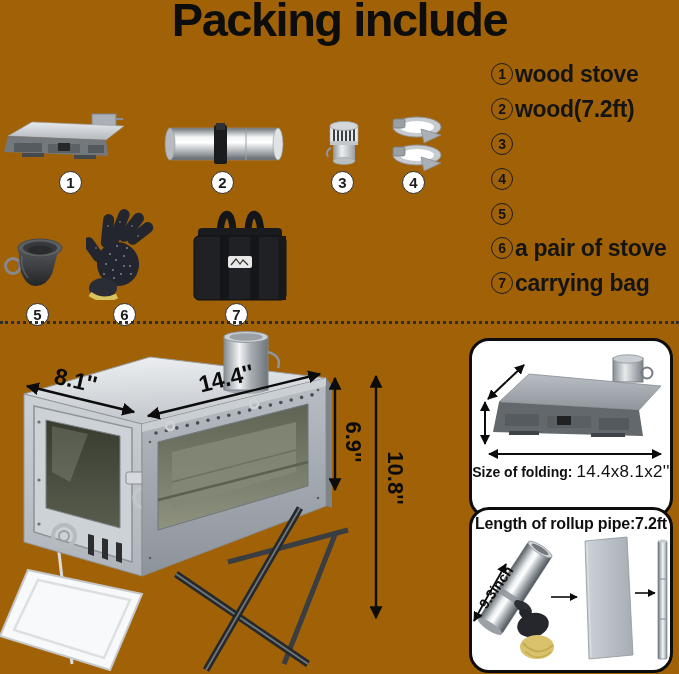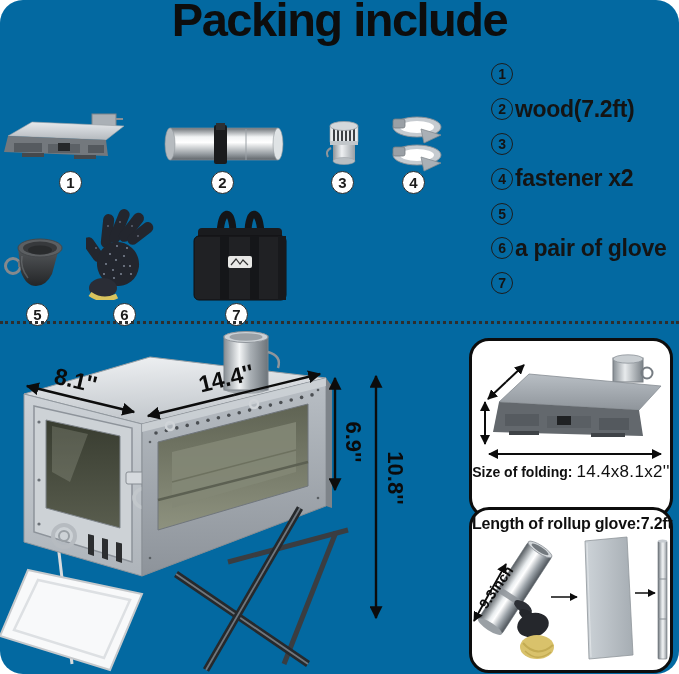--- a/index.html
+++ b/index.html
@@ -1,18 +1,18 @@
 <!DOCTYPE html>
 <html><head>
 <meta charset="utf-8">
 <style>
   html,body { margin:0; padding:0; background:#ffffff; }
   .page {
-    position:relative; width:679px; height:674px; background:#0369a1;
-    font-family:"Liberation Sans", sans-serif; color:#111; overflow:hidden;border-radius:23px;
+    position:relative; width:679px; height:674px; background:#a16207;
+    font-family:"Liberation Sans", sans-serif; color:#111; overflow:hidden;
   }
   .title {
     position:absolute; top:-8px; left:0; width:100%; margin:0;
     text-align:center; font-size:47px; font-weight:800; letter-spacing:-1.5px; color:#0d0d0d;
   }
   
   .pack-list { position:absolute; left:491px; top:57px; }
   .pack-item {
     display:flex; align-items:center; height:34.8px;
     font-size:23px; font-weight:600; letter-spacing:-0.3px; white-space:nowrap; color:#141414;
@@ -55,41 +55,42 @@
 </head>
 <body>
 
 <div class="page">
 
   <h1 class="title">Packing include</h1>
 
   <div class="pack-list">
     <div class="pack-item">
       <span class="cnum">1</span>
+      <span>wood stove</span>
     </div>
     <div class="pack-item">
       <span class="cnum">2</span>
       <span>wood(7.2ft)</span>
     </div>
     <div class="pack-item">
       <span class="cnum">3</span>
     </div>
     <div class="pack-item">
       <span class="cnum">4</span>
-      <span>fastener x2</span>
     </div>
     <div class="pack-item">
       <span class="cnum">5</span>
     </div>
     <div class="pack-item">
       <span class="cnum">6</span>
-      <span>a pair of glove</span>
+      <span>a pair of stove</span>
     </div>
     <div class="pack-item">
       <span class="cnum">7</span>
+      <span>carrying bag</span>
     </div>
   </div>
 
   <div class="photo" style="left:2px; top:112px;">
     <svg width="140" height="52" viewBox="0 0 140 52">
       <defs>
         <linearGradient id="p1t" x1="0" y1="0" x2="0" y2="1">
           <stop offset="0" stop-color="#e6e9ec"></stop>
             <stop offset="1" stop-color="#b4b9be"></stop>
         </linearGradient>
@@ -407,21 +408,21 @@
         <path d="M102,110 L16,110" marker-end="url(#mB)"></path>
         <path d="M102,110 L188,110" marker-end="url(#mB)"></path>
       </g>
     </svg>
     <div class="caption">
       <span class="cap-label">Size of folding:</span><span class="cap-value">14.4x8.1x2''</span>
     </div>
   </div>
 
   <div class="box box2">
-    <div class="box2-title">Length of rollup glove:7.2ft</div>
+    <div class="box2-title">Length of rollup pipe:7.2ft</div>
     <svg width="196" height="132" viewBox="0 0 196 132">
       <defs>
         <linearGradient id="b2p" x1="0" y1="0" x2="1" y2="0">
           <stop offset="0" stop-color="#565c61"></stop>
             <stop offset="0.35" stop-color="#e9edef"></stop>
           <stop offset="0.48" stop-color="#ffffff"></stop>
             <stop offset="0.75" stop-color="#9aa1a7"></stop>
           <stop offset="1" stop-color="#4e545a"></stop>
         </linearGradient>
         <linearGradient id="b2s" x1="0" y1="0" x2="1" y2="0">

